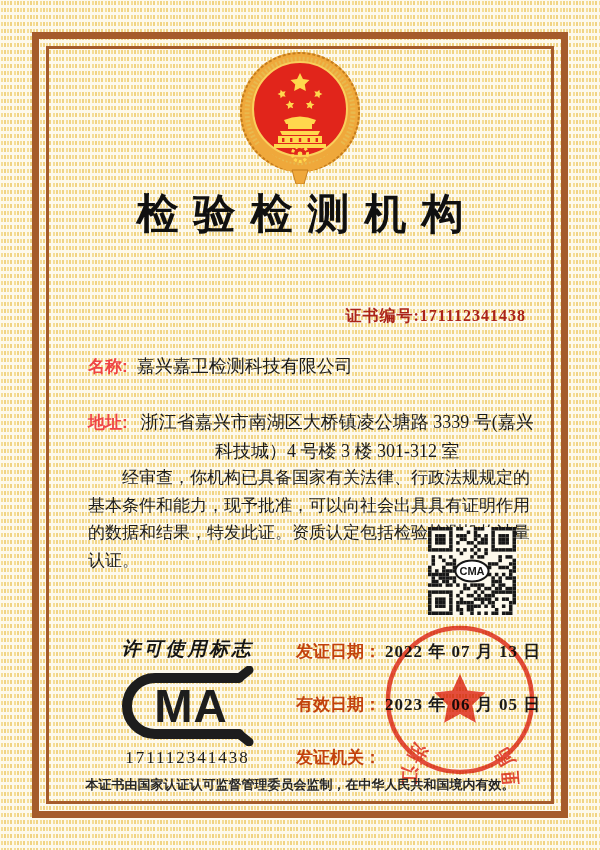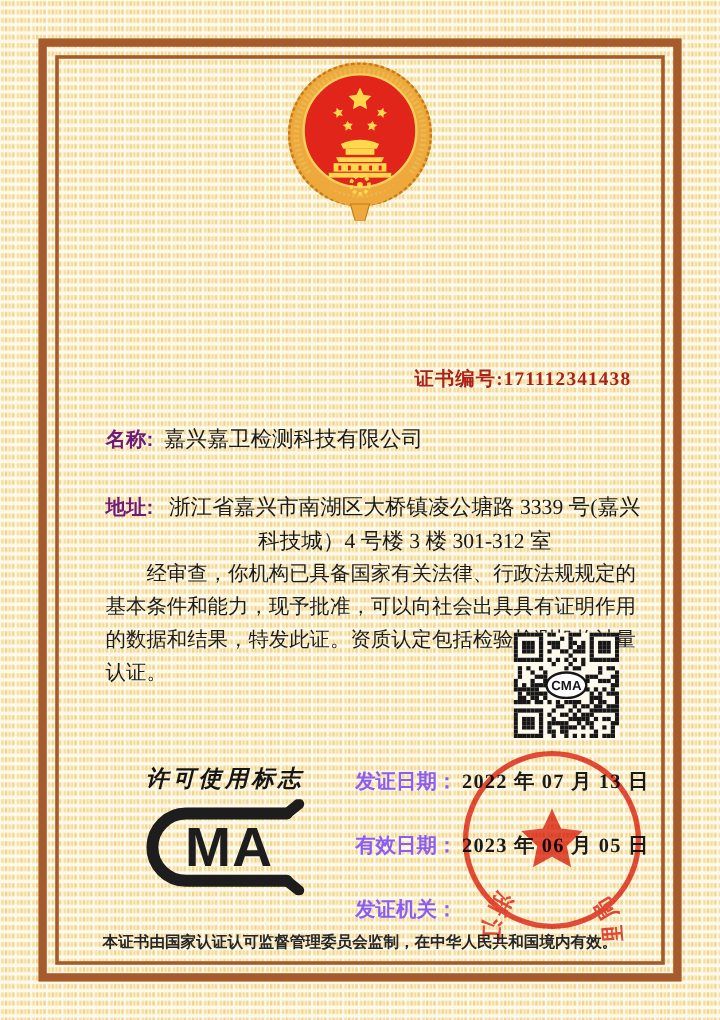--- a/index.html
+++ b/index.html
@@ -13,34 +13,34 @@
   .title1{left:0;top:186px;width:600px;text-align:center;
           font-family:"Liberation Sans","DejaVu Sans",sans-serif;font-weight:bold;
           font-size:42px;letter-spacing:15px;text-indent:15px;color:#101010;}
   .title2{left:0;top:236px;width:600px;text-align:center;
           font-family:"Liberation Sans","DejaVu Sans",sans-serif;font-weight:bold;
           font-size:53px;letter-spacing:21px;text-indent:21px;color:#101010;}
   .certno{right:74px;top:306px;font-size:16px;font-weight:bold;color:#ab2318;letter-spacing:1px;}
   .row-name{left:88px;top:352px;display:flex;align-items:baseline;}
   .row-addr{left:88px;top:408px;width:450px;display:flex;align-items:baseline;}
   .field-label{font-family:"Liberation Sans","DejaVu Sans",sans-serif;font-weight:bold;
-               font-size:17px;flex:0 0 auto;color:#701a75;}
+               font-size:17px;flex:0 0 auto;color:#ef4444;}
   .field-value{font-size:18px;margin-left:9px;line-height:1.6;color:#1a1a1a;text-align:center;}
   .body-block{left:88px;top:464px;width:448px;font-size:17px;line-height:1.62;color:#1c1c1c;}
   .body-block p{margin:0;text-indent:2em;}
   .body-block .narrow{width:330px;}
   .qr{left:428px;top:527px;width:88px;height:88px;}
   .mark-label{left:90px;top:636px;width:195px;text-align:center;
               font-family:"Liberation Sans","DejaVu Sans",sans-serif;font-weight:bold;
               font-size:19px;letter-spacing:3px;color:#151515;font-style:italic;}
   .cma-logo{left:103px;top:666px;width:170px;height:80px;}
   .cma-number{left:90px;top:748px;width:195px;text-align:center;font-size:17px;letter-spacing:2px;color:#1a1a1a;}
   .dates{left:296px;top:640px;width:250px;}
   .date-row{display:flex;align-items:baseline;margin-bottom:30px;}
-  .date-label{font-family:Liberation Mono, monospace;font-weight:bold;font-size:17px;color:#8b5cf6;}
+  .date-label{font-family:Liberation Mono, monospace;font-weight:bold;font-size:17px;color:#c2410c;}
   .date-value{font-size:17px;font-weight:bold;margin-left:4px;letter-spacing:1px;color:#1a1a1a;}
   .seal{left:376px;top:616px;width:168px;height:168px;mix-blend-mode:multiply;opacity:.9;}
   .footer{left:70px;top:776px;width:460px;text-align:center;
           font-family:"Liberation Sans","DejaVu Sans",sans-serif;font-weight:bold;
           font-size:13px;color:#262626;}
 </style>
 </head>
 <body>
 
 <div class="page">
@@ -83,20 +83,21 @@
     <rect x="60.8" y="88" width="2.4" height="4" fill="#e1251b"></rect>
     <rect x="69.6" y="88" width="2.4" height="4" fill="#e1251b"></rect>
     <rect x="77.6" y="88" width="2.4" height="4" fill="#e1251b"></rect>
     <rect x="36" y="94" width="52" height="4" fill="#ffd84d"></rect>
     <circle cx="62" cy="104" r="7.5" fill="none" stroke="#ffd84d" stroke-width="3" stroke-dasharray="3 2"></circle>
     <circle cx="62" cy="104" r="2.4" fill="#ffd84d"></circle>
     <path d="M20,94 Q34,116 62,119 Q90,116 104,94" fill="none" stroke="#efa83b" stroke-width="7"></path>
     <path d="M54,120 L70,120 L66,134 L58,134 Z" fill="#efa83b" stroke="#c57c1c" stroke-width="1"></path>
   </svg>
 
+  <div class="abs title1">检验检测机构</div>
 
   <div class="abs certno">证书编号:171112341438</div>
 
   <div class="abs row-name">
     <span class="field-label">名称:</span>
     <span class="field-value">嘉兴嘉卫检测科技有限公司</span>
   </div>
 
   <div class="abs row-addr">
     <span class="field-label">地址:</span>
@@ -405,20 +406,21 @@
   </svg>
 
   <div class="abs mark-label">许可使用标志</div>
 
   <svg class="abs cma-logo" viewBox="0 0 170 80" aria-hidden="true">
     <path d="M136,12 L52,12 A28,28 0 0 0 52,68 L136,68" fill="none" stroke="#1d1d1d" stroke-width="10" stroke-linecap="round"></path>
     <path d="M136,12 L146,4 M136,68 L146,76" fill="none" stroke="#1d1d1d" stroke-width="9" stroke-linecap="round"></path>
     <text x="88" y="56" text-anchor="middle" font-family="Liberation Sans, sans-serif" font-size="46" font-weight="bold" fill="#1d1d1d" letter-spacing="1">MA</text>
   </svg>
 
+  <div class="abs cma-number">171112341438</div>
 
   <div class="abs dates">
     <div class="date-row">
       <span class="date-label">发证日期：</span>
       <span class="date-value">2022 年 07 月 13 日</span>
     </div>
     <div class="date-row">
       <span class="date-label">有效日期：</span>
       <span class="date-value">2023 年 06 月 05 日</span>
     </div>

